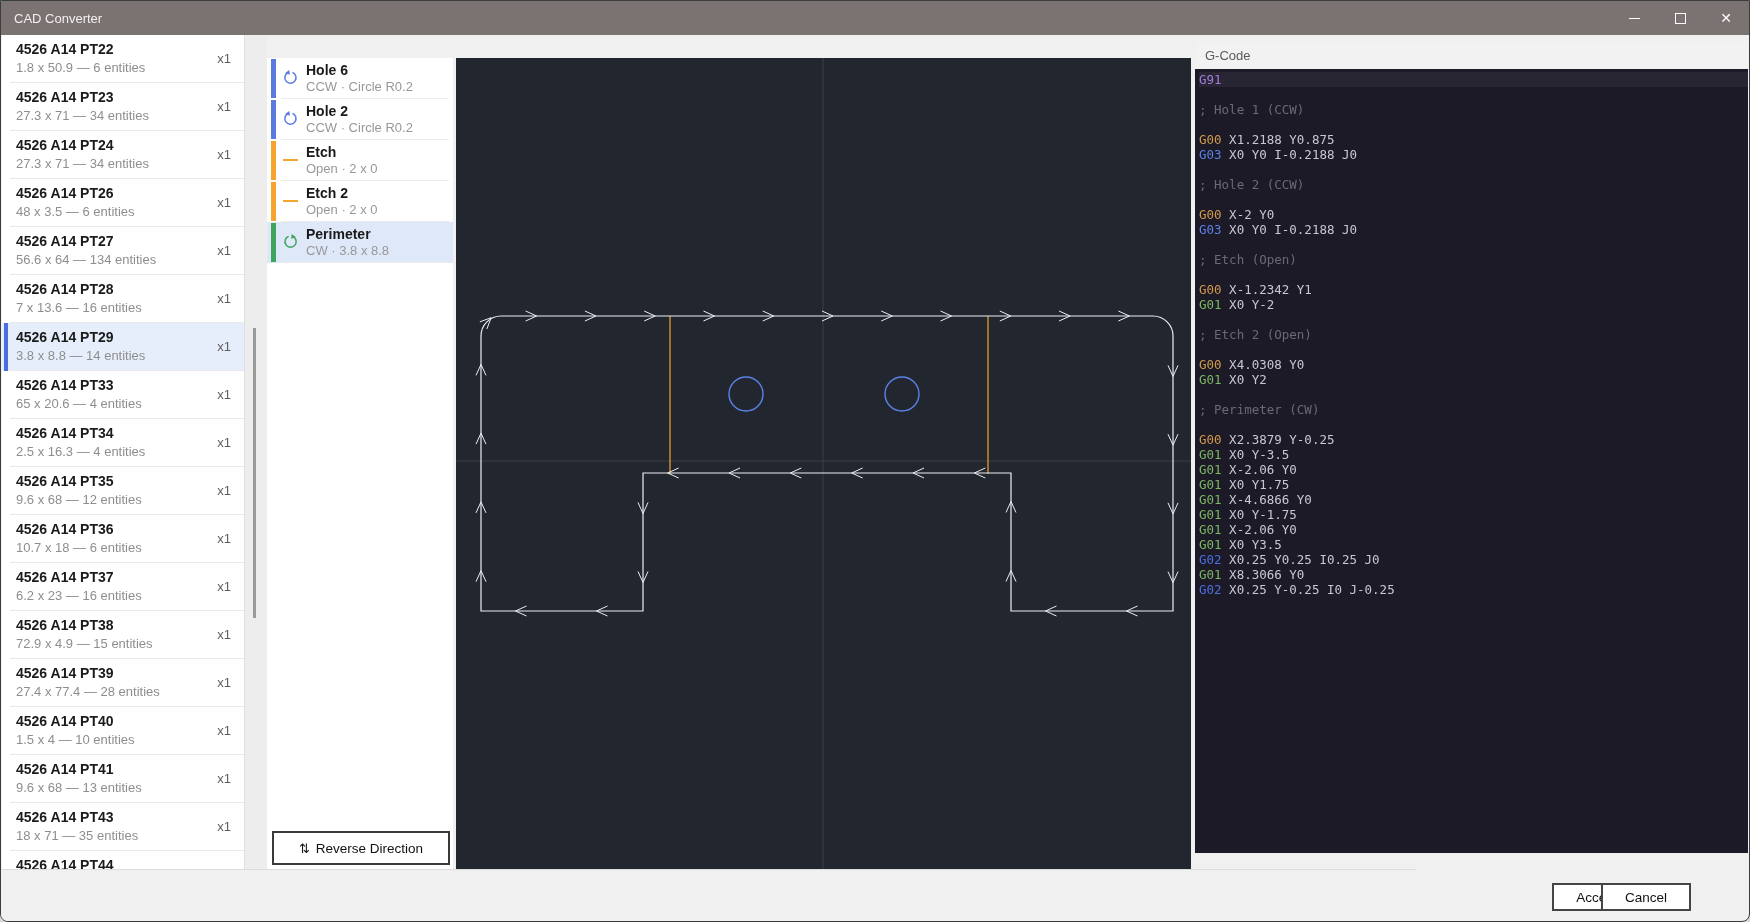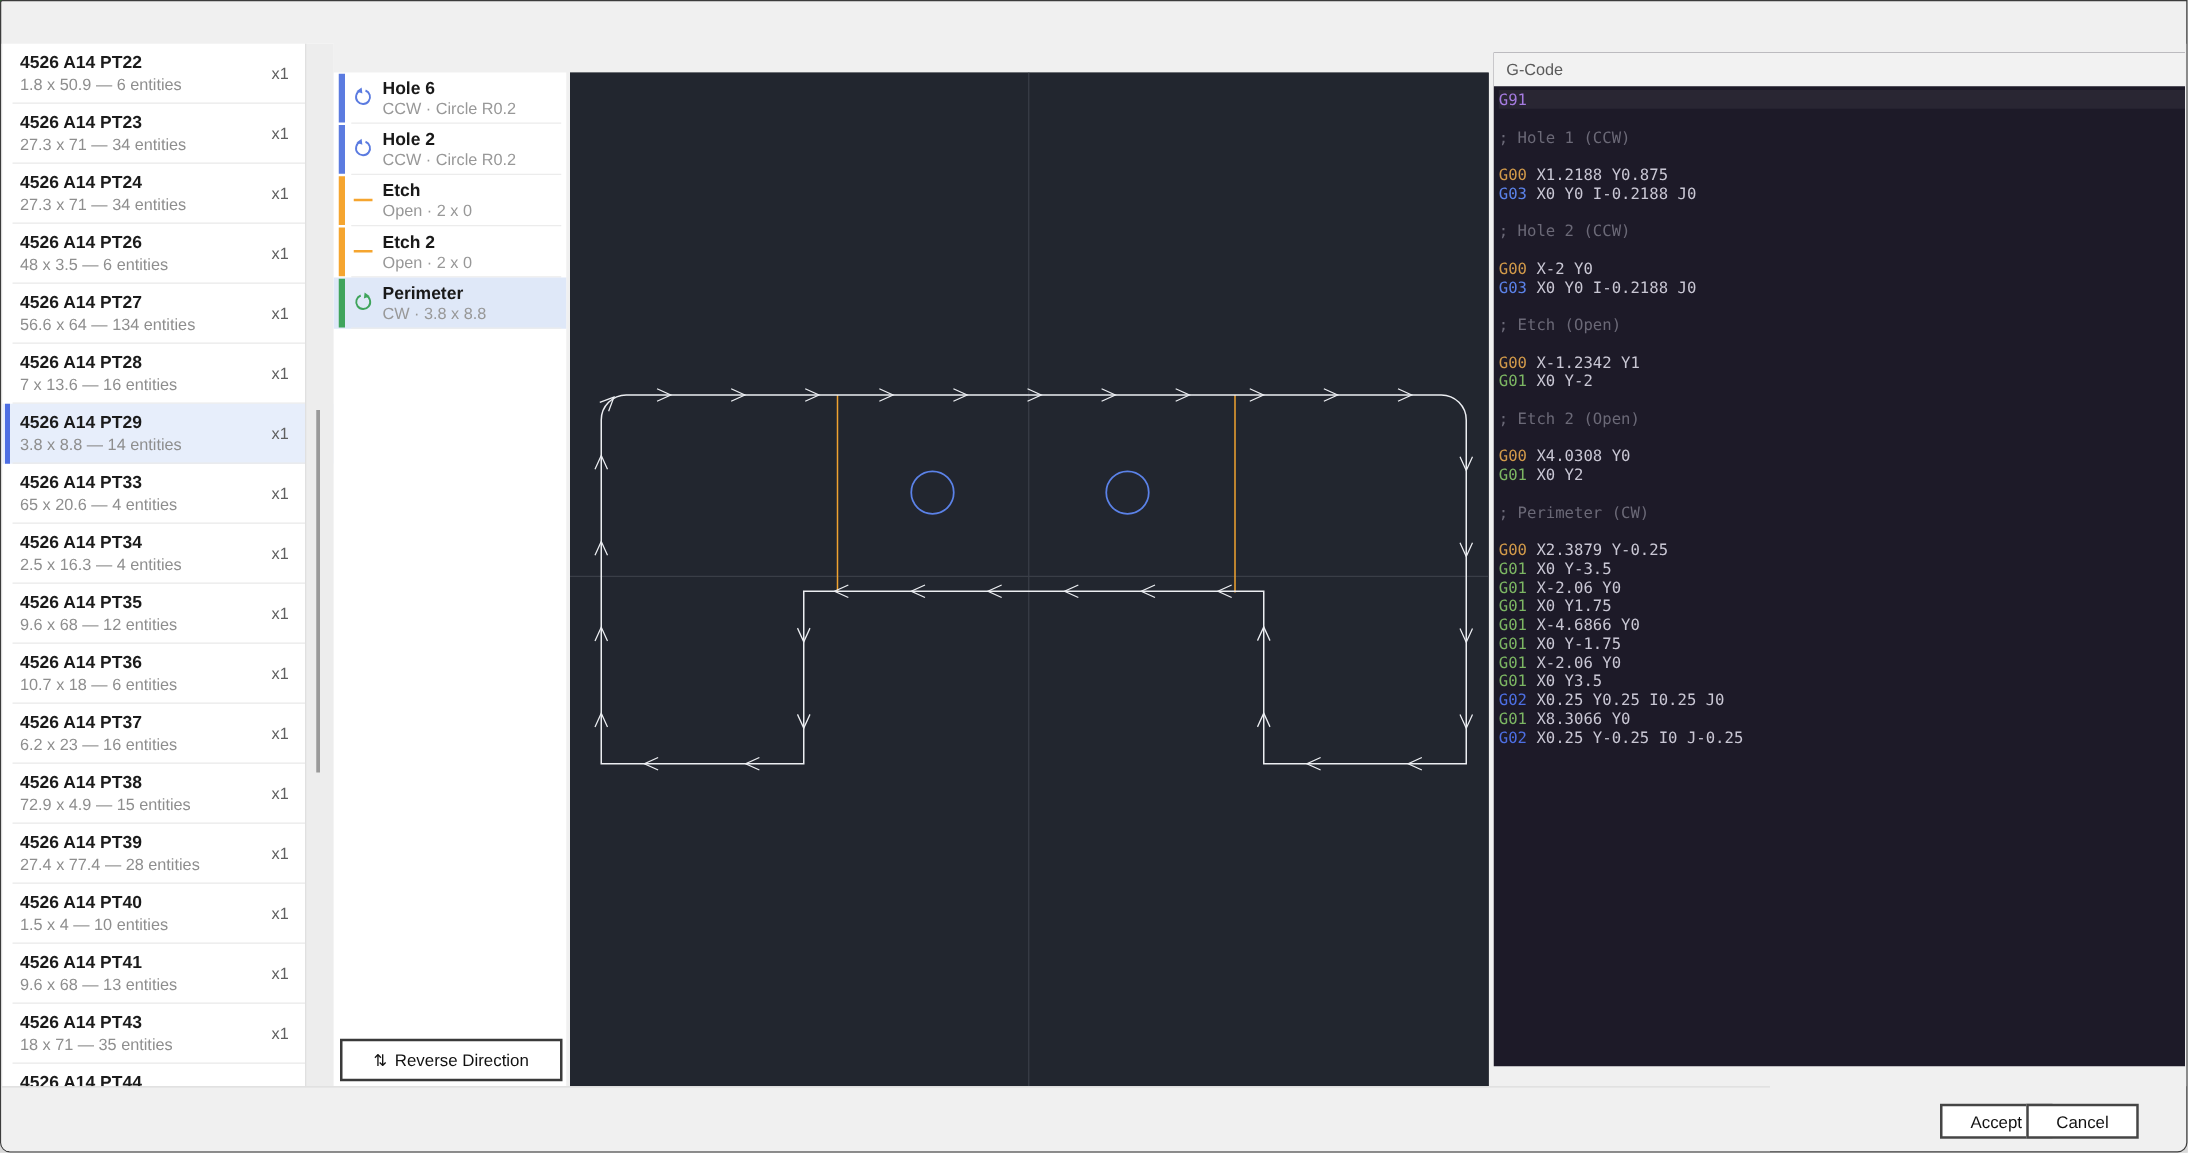--- a/index.html
+++ b/index.html
@@ -57,29 +57,43 @@
   .gcode-header span { font-size:13px; color:#5a5a5a; padding-left:10px; }
   .gcode-body { height:860px; overflow:hidden; padding:3px 0 0 4px; font-family:"DejaVu Sans Mono", monospace;
                 font-size:12.5px; line-height:15px; color:#c9c7d4; white-space:pre; }
   .gline { height:15px; }
   .gline.hl { background:rgba(255,255,255,0.055); }
   
   .footer { position:absolute; left:0; top:868px; width:1415px; height:53px; background:#f0f0f0; border-top:1px solid #dcdcdc; }
   .footer-btn { position:absolute; top:13px; width:90px; height:28px; background:#fff; border:2px solid #454545;
                 font-size:13.5px; color:#111; font-family:"Liberation Sans",sans-serif; cursor:default; }
   .footer-btn.accept { left:1551px; }
-  .footer-btn.cancel { left:1600px;margin-left:20px; }
+  .footer-btn.cancel { left:1600px; }
 </style>
 </head>
 <body>
 
 <div class="desktop-corner"></div>
 
 <div class="window">
 
+  <div class="titlebar">
+    <span class="title">CAD Converter</span>
+    <div class="winbtns">
+      <span class="winbtn">
+          <span class="glyph-min"></span>
+        </span>
+      <span class="winbtn">
+          <span class="glyph-max"></span>
+        </span>
+      <span class="winbtn">
+          <span class="glyph-close">✕</span>
+        </span>
+    </div>
+  </div>
 
   <div class="main">
 
     <div class="sidebar">
       <div id="parts-container">
           <div class="part-item">
             <div class="part-name">4526 A14 PT22</div>
             <div class="part-dims">1.8 x 50.9 — 6 entities</div>
             <span class="part-qty">x1</span>
             <span class="divider"></span>

